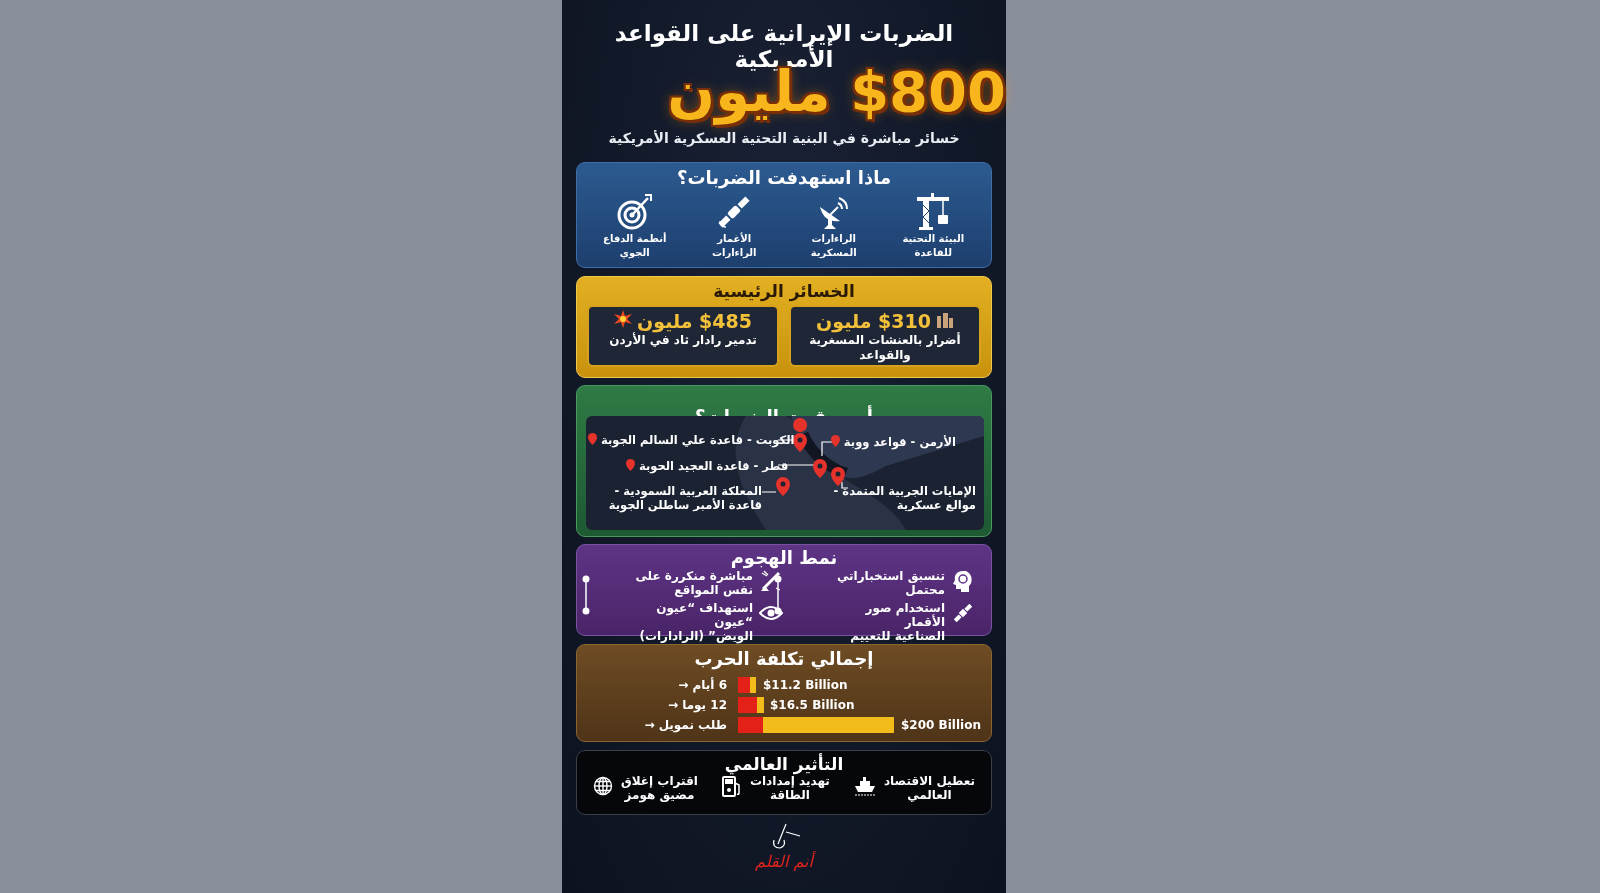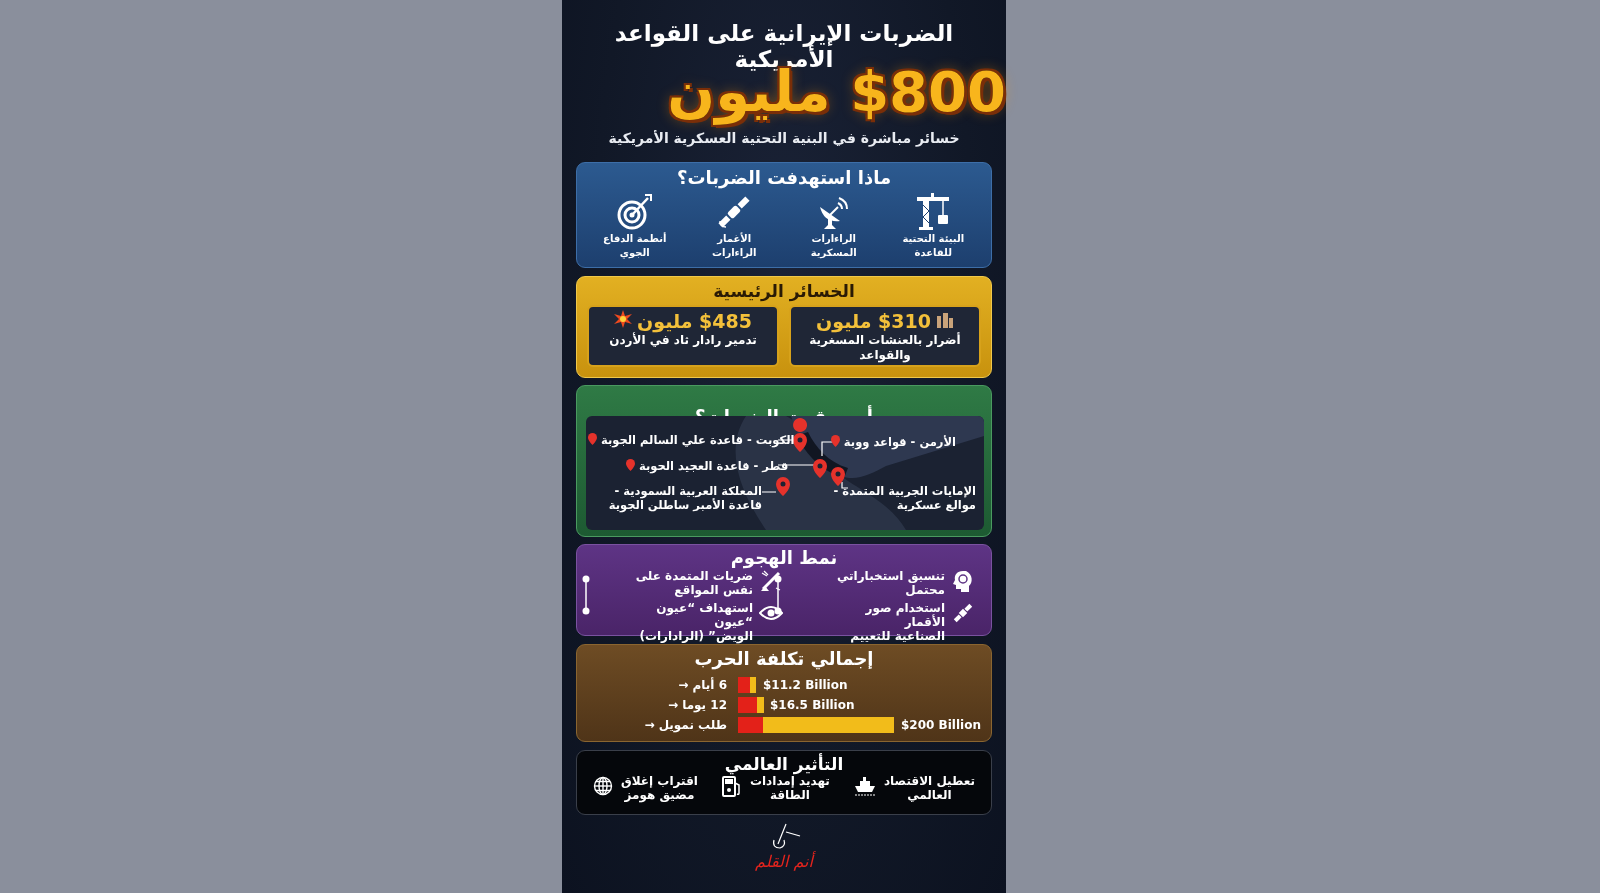--- a/index.html
+++ b/index.html
@@ -301,21 +301,21 @@
                 <line x1="3" y1="19" x2="19" y2="3" stroke="#fff" stroke-width="3"></line>
                 <path d="M1 21 L9 21 L5 16 Z" fill="#fff"></path>
                 <g stroke="#fff" stroke-width="1.2">
                   <line x1="2" y1="3" x2="7" y2="6"></line>
                   <line x1="4" y1="1" x2="8" y2="5"></line>
                   <line x1="16" y1="18" x2="20" y2="20"></line>
                 </g>
               </svg>
           </div>
           <div class="a-text">
-              <div>ضريات المتمدة على</div>
+              <div>مباشرة منكررة على</div>
               <div>نفس المواقع</div>
             </div>
         </div>
         <div class="a-item">
           <div class="a-icon">
             <svg width="24" height="16" viewBox="0 0 24 16">
                 <path d="M1 8 Q12 -4 23 8 Q12 20 1 8 Z" fill="none" stroke="#fff" stroke-width="2"></path>
                 <circle cx="12" cy="8" r="3.5" fill="#fff"></circle>
               </svg>
           </div>

